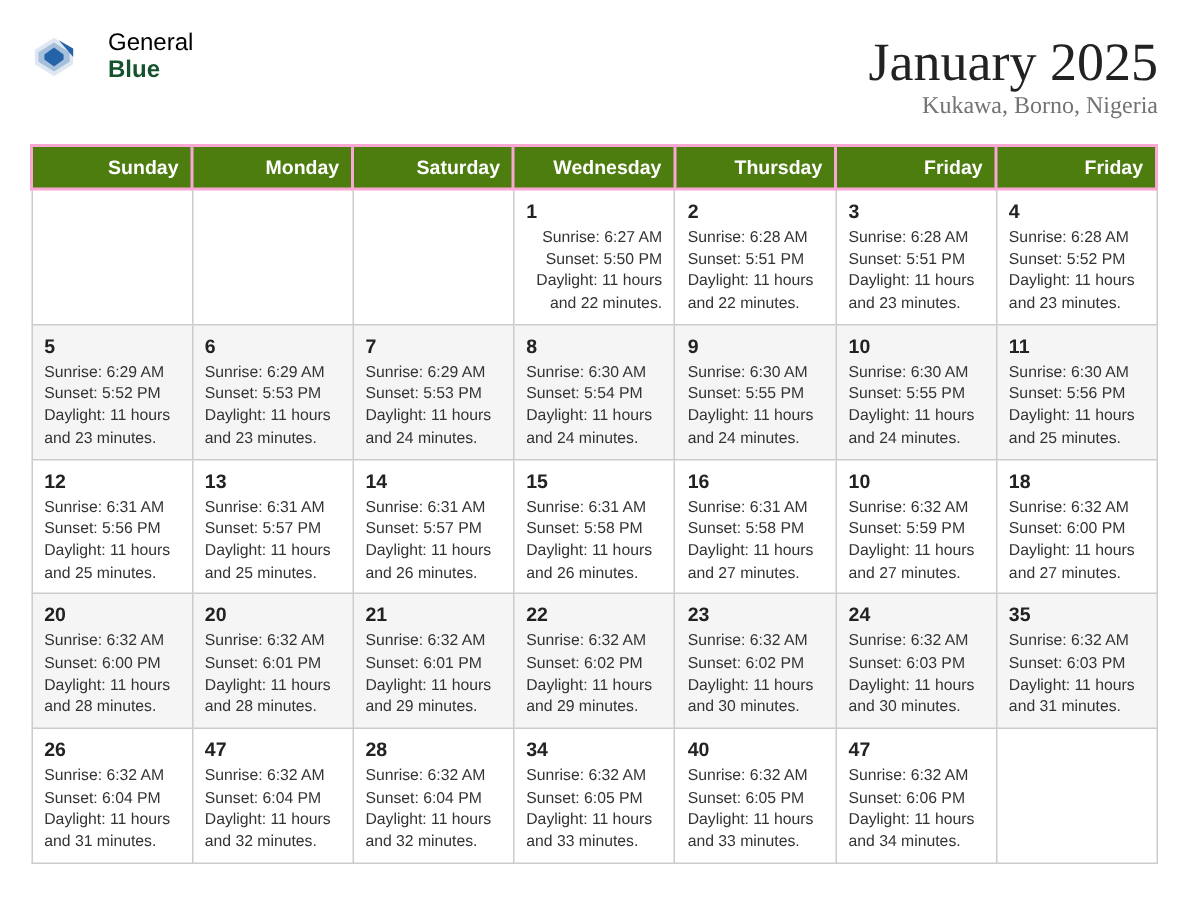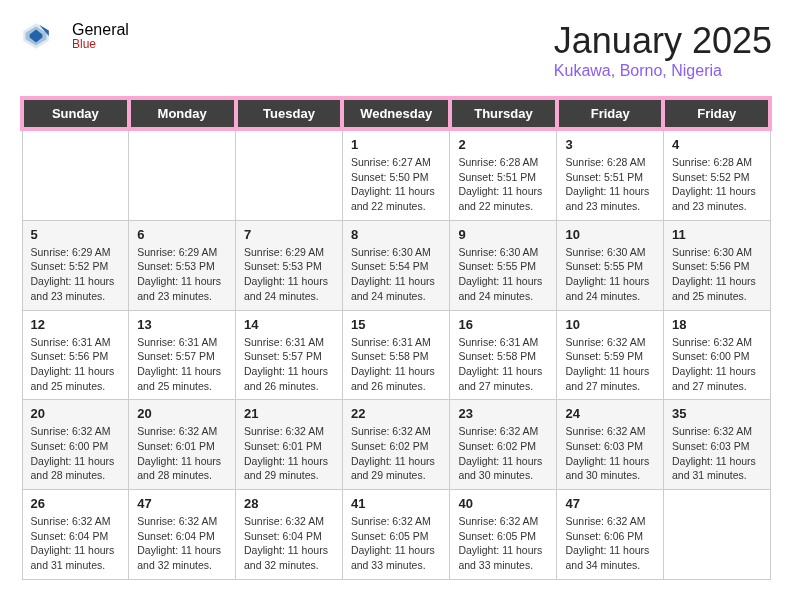--- a/index.html
+++ b/index.html
@@ -20,51 +20,53 @@
       display: flex;
       align-items: center;
       gap: 20px;
     }
     .logo-text {
       display: flex;
       flex-direction: column;
       line-height: 1.1;
     }
     .logo-blue {
-      font-size: 12px;
-      font-weight: normal;
-      color: #b91c1c;
+      font-size: 16px;
+      font-weight: bold;
+      color: #14532d;
     }
     .logo-icon {
       width: 32px;
       height: 32px;
     }
     .title-block {
+      text-align: right;
+      font-family: Liberation Serif, serif;
     }
     .month-title {
       font-size: 36px;
       font-weight: normal;
       color: #222;
     }
     .location-title {
       font-size: 16px;
-      color: #8b5cf6;
+      color: #737373;
     }
     .calendar {
       width: 100%;
       border-collapse: collapse;
       border: 1px solid #ccc;
     }
     .calendar th {
-      background: #404040;
+      background: #4d7c0f;
       color: #fff;
       font-size: 13px;
       padding: 6px 8px;
-      text-align: center;
-      border: 4px solid #f9a8d4;
+      text-align: right;
+      border: 2px solid #f9a8d4;
     }
     .calendar td {
       vertical-align: top;
       padding: 6px 8px;
       border: 1px solid #ccc;
       width: 108px;
       min-height: 80px;
       font-size: 11px;
       color: #333;
       background: #fff;
@@ -107,35 +109,35 @@
     <div class="month-title">January 2025</div>
     <div class="location-title">Kukawa, Borno, Nigeria</div>
   </div>
 </div>
 
 <table class="calendar">
   <thead>
     <tr>
     <th>Sunday</th>
         <th>Monday</th>
-        <th>Tuesday</th>
+        <th>Saturday</th>
         <th>Wednesday</th>
         <th>Thursday</th>
         <th>Friday</th>
         <th>Friday</th>
       </tr>
   </thead>
   <tbody id="calendar-body">
   <tr>
         <td class="empty-cell"></td>
         <td class="empty-cell"></td>
         <td class="empty-cell"></td>
         <td>
           <div class="day-number">1</div>
-          <div class="day-info" style="white-space: pre-line;">Sunrise: 6:27 AM
+          <div class="day-info" style="white-space: pre-line; text-align: right;">Sunrise: 6:27 AM
 Sunset: 5:50 PM
 Daylight: 11 hours and 22 minutes.</div>
         </td>
         <td>
           <div class="day-number">2</div>
           <div class="day-info" style="white-space: pre-line;">Sunrise: 6:28 AM
 Sunset: 5:51 PM
 Daylight: 11 hours and 22 minutes.</div>
         </td>
         <td>
@@ -296,21 +298,21 @@
 Sunset: 6:04 PM
 Daylight: 11 hours and 32 minutes.</div>
         </td>
         <td>
           <div class="day-number">28</div>
           <div class="day-info" style="white-space: pre-line;">Sunrise: 6:32 AM
 Sunset: 6:04 PM
 Daylight: 11 hours and 32 minutes.</div>
         </td>
         <td>
-          <div class="day-number">41</div>
+          <div class="day-number">34</div>
           <div class="day-info" style="white-space: pre-line;">Sunrise: 6:32 AM
 Sunset: 6:05 PM
 Daylight: 11 hours and 33 minutes.</div>
         </td>
         <td>
           <div class="day-number">40</div>
           <div class="day-info" style="white-space: pre-line;">Sunrise: 6:32 AM
 Sunset: 6:05 PM
 Daylight: 11 hours and 33 minutes.</div>
         </td>

